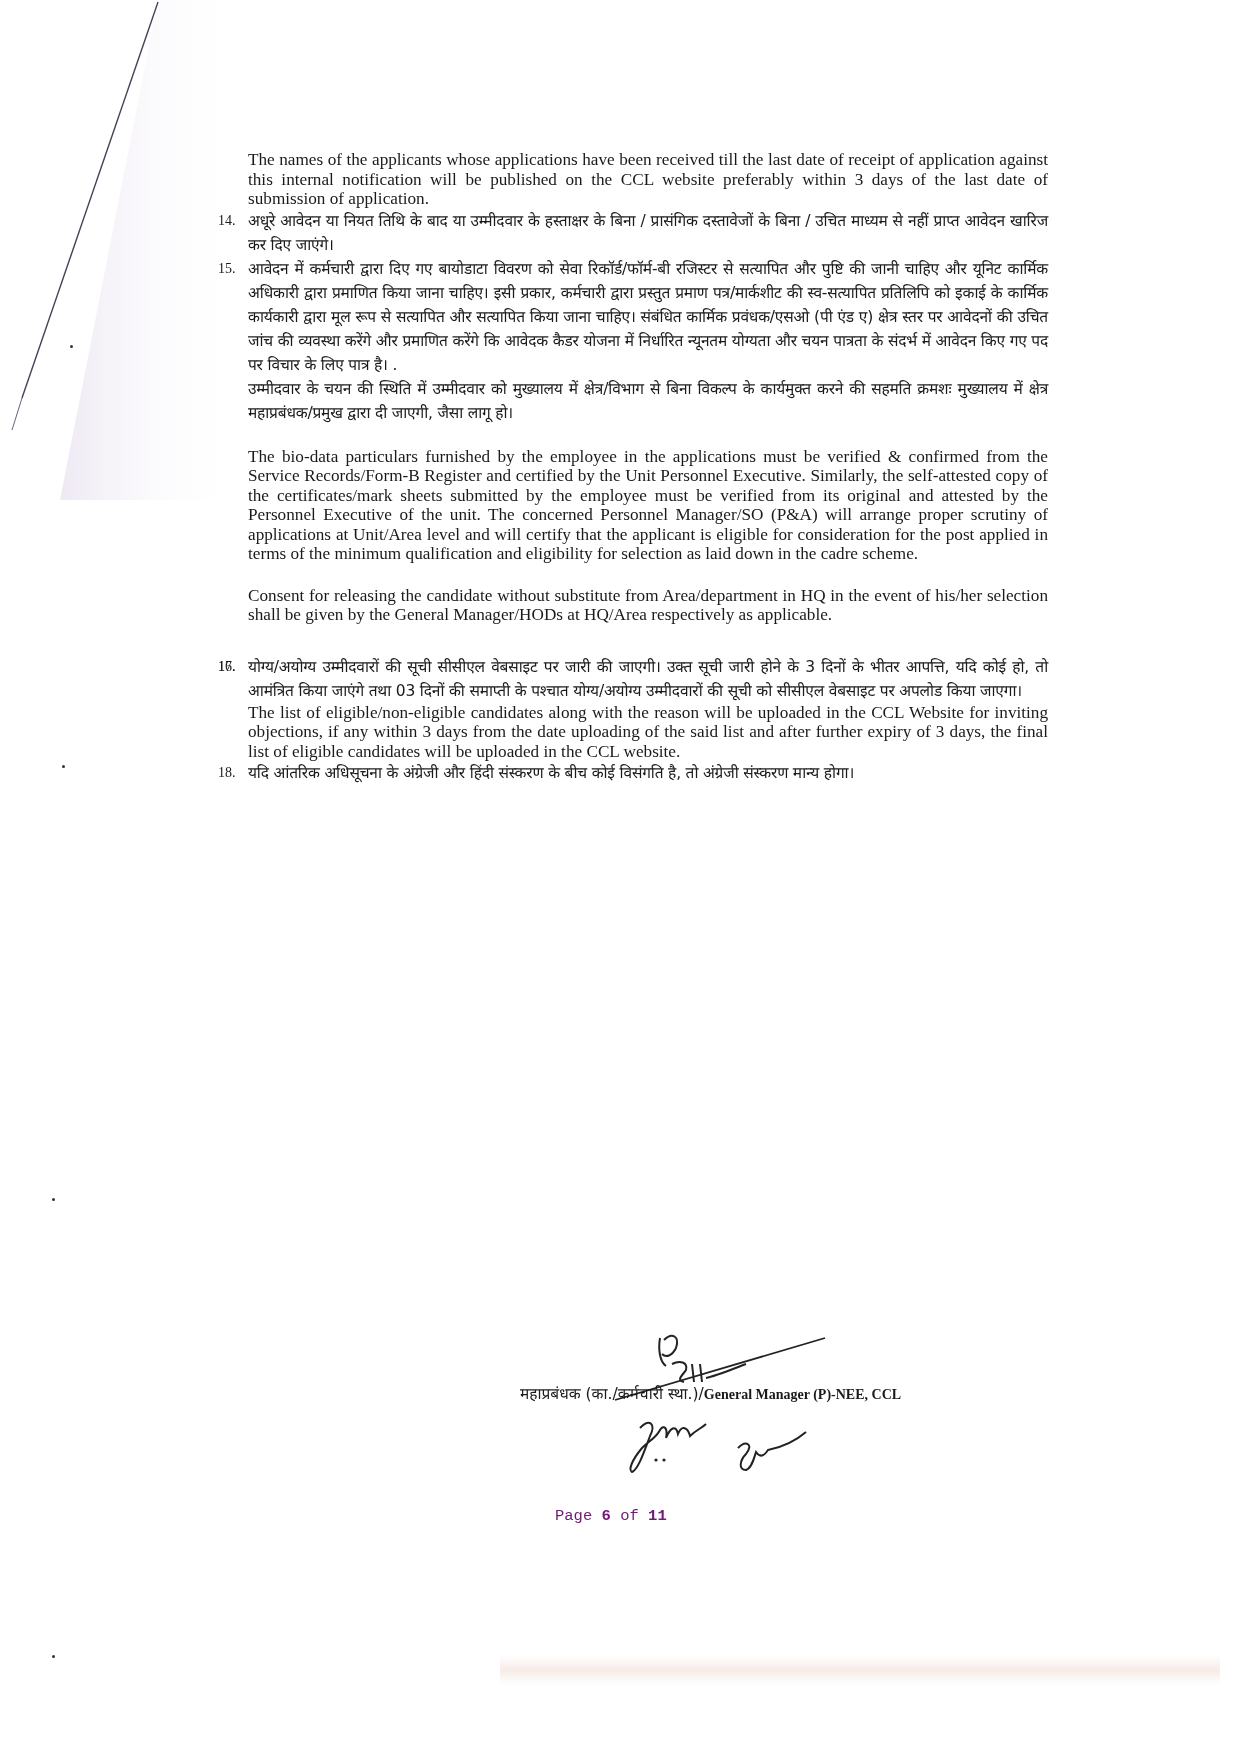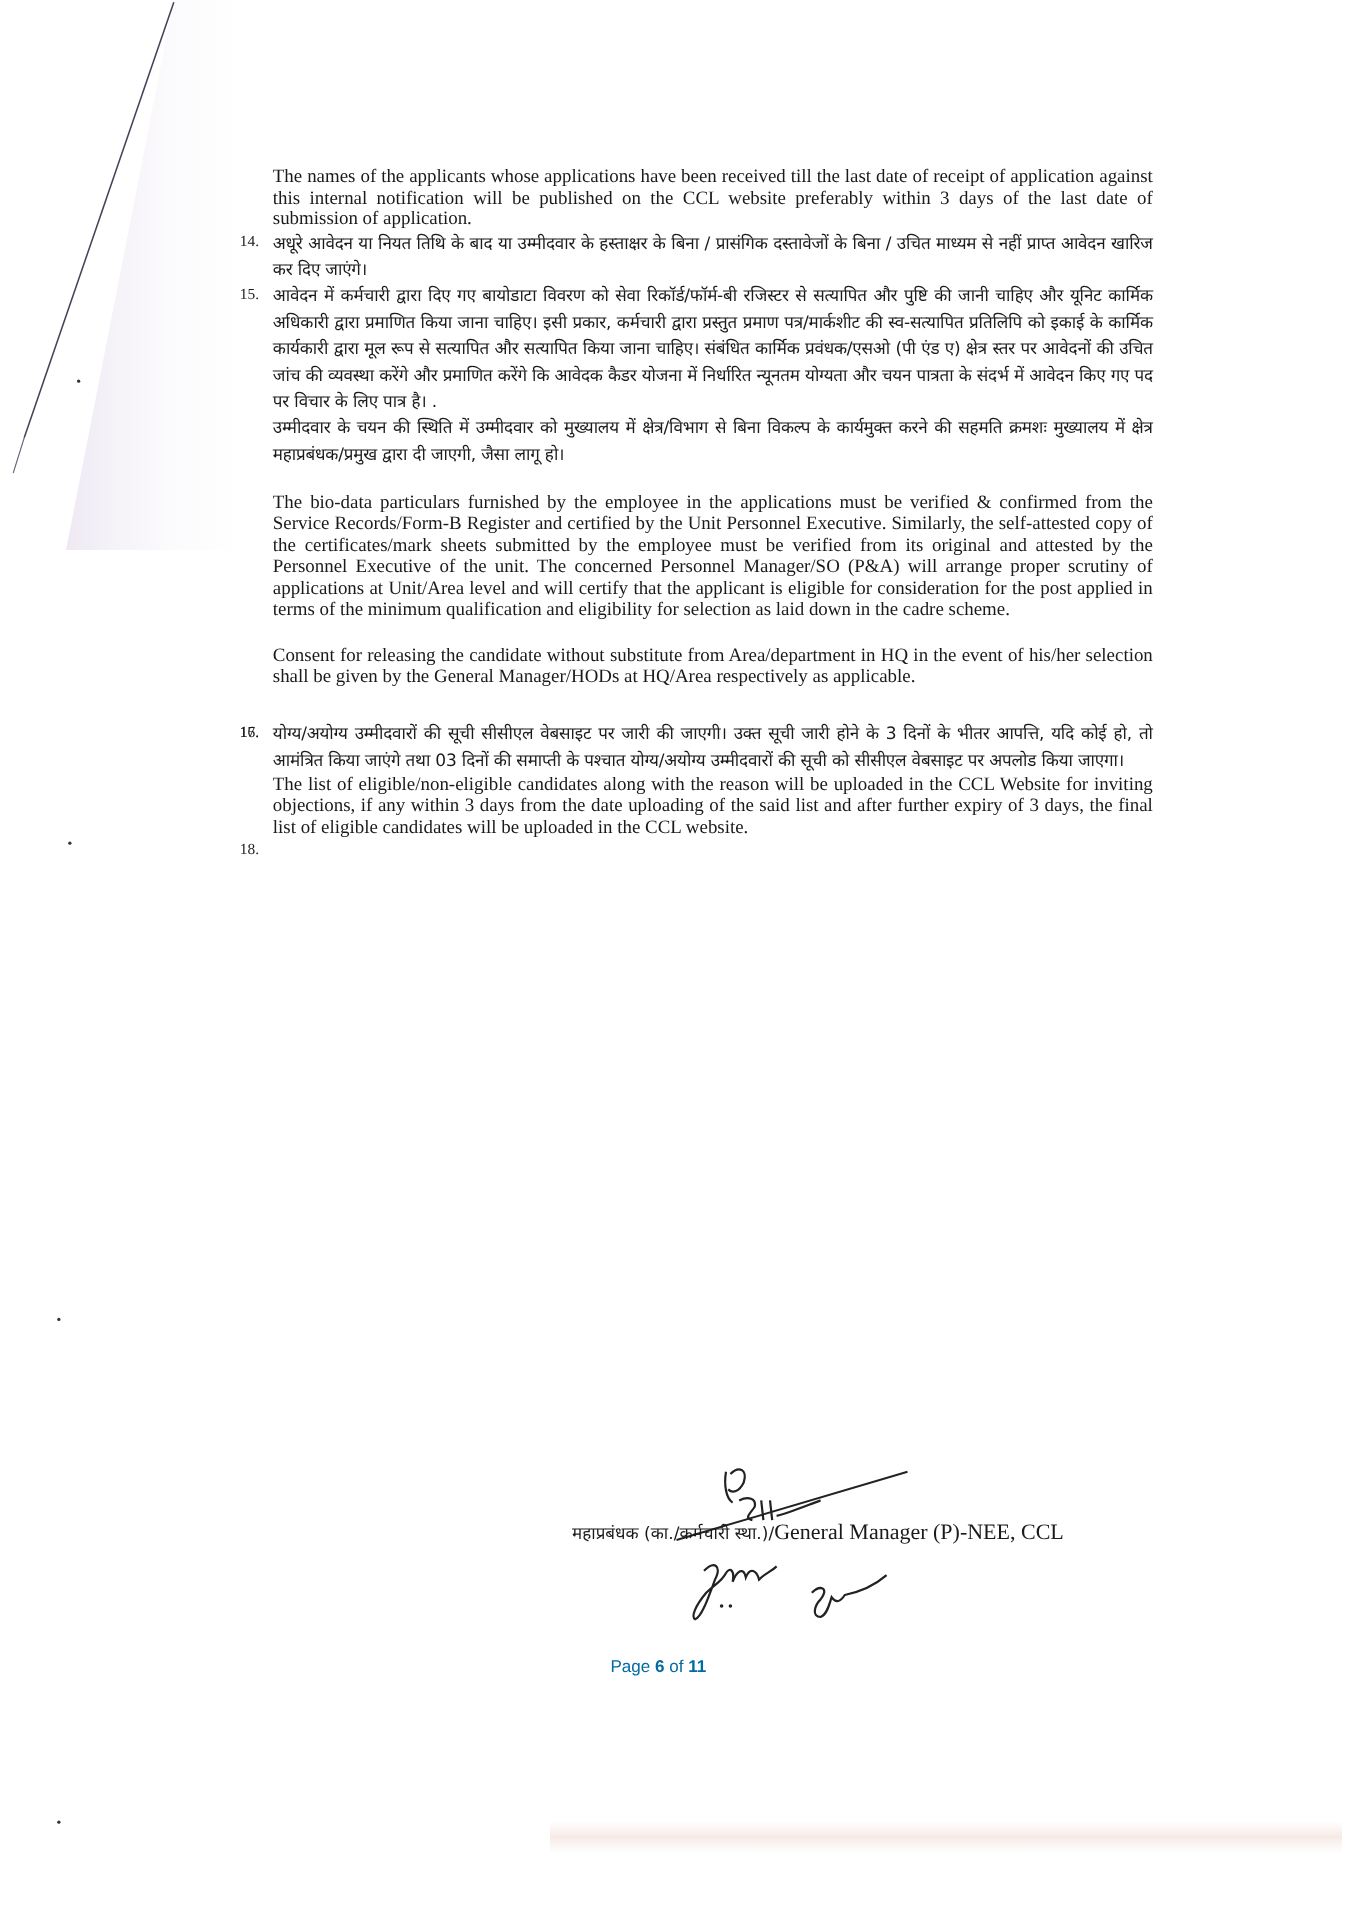--- a/index.html
+++ b/index.html
@@ -65,34 +65,34 @@
       top: 62px;
       white-space: nowrap;
       font-size: 17.5px;
     }
     .sig-title .hi-part {
       font-family: "DejaVu Sans", sans-serif;
       font-size: 15.5px;
     }
     .sig-title .en-part {
       font-family: "Liberation Serif", serif;
-      font-weight: normal;
-      font-size: 20px;
+      font-weight: bold;
+      font-size: 14px;
     }
     .sig-svg {
       position: absolute;
       left: 0; top: 0;
     }
     .page-number {
       position: absolute;
       left: 555px;
       top: 1507px;
-      font-family: Liberation Sans, sans-serif;
+      font-family: Liberation Mono, monospace;
       font-size: 15.5px;
-      color: #0369a1;
+      color: #701a75;
     }
     .page-number b { font-weight: bold; }
     .speck {
       position: absolute;
       width: 3px; height: 3px;
       background: #333;
       border-radius: 50%;
     }
   </style>
 </head>
@@ -146,20 +146,21 @@
   </div>
 
   <div class="item">
     <span class="item-num">17.</span>
     <p class="para hi">योग्य/अयोग्य उम्मीदवारों की सूची सीसीएल वेबसाइट पर जारी की जाएगी। उक्त सूची जारी होने के 3 दिनों के भीतर आपत्ति, यदि कोई हो, तो आमंत्रित किया जाएंगे तथा 03 दिनों की समाप्ती के पश्चात योग्य/अयोग्य उम्मीदवारों की सूची को सीसीएल वेबसाइट पर अपलोड किया जाएगा।</p>
     <p class="para">The list of eligible/non-eligible candidates along with the reason will be uploaded in the CCL Website for inviting objections, if any within 3 days from the date uploading of the said list and after further expiry of 3 days, the final list of eligible candidates will be uploaded in the CCL website.</p>
   </div>
 
   <div class="item">
     <span class="item-num">18.</span>
+    <p class="para hi">यदि आंतरिक अधिसूचना के अंग्रेजी और हिंदी संस्करण के बीच कोई विसंगति है, तो अंग्रेजी संस्करण मान्य होगा।</p>
   </div>
 </div>
 
 <div class="signature-block">
   <svg class="sig-svg" width="540" height="170" viewBox="0 0 540 170">
 
     <path d="M140,18 C138,30 140,42 146,46 M144,20 C152,12 160,16 156,28 C152,36 146,38 142,34" fill="none" stroke="#222" stroke-width="2"></path>
     <path d="M152,44 C160,40 168,42 166,50 C162,56 156,60 164,62 M172,44 L174,62 M180,44 L182,62 M186,58 C196,56 210,50 226,44" fill="none" stroke="#222" stroke-width="2"></path>
     <line x1="95" y1="80" x2="305" y2="18" stroke="#222" stroke-width="1.8"></line>
 

